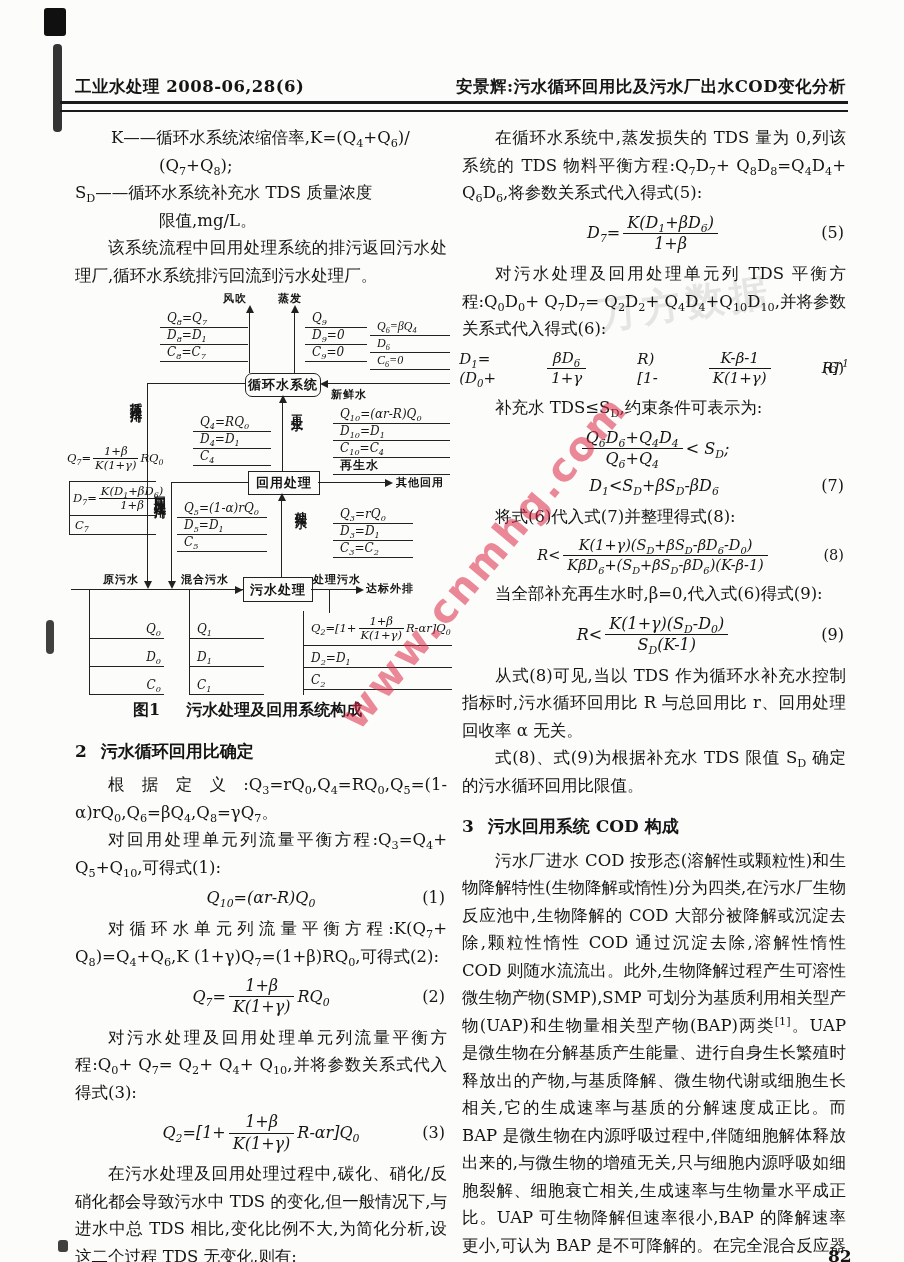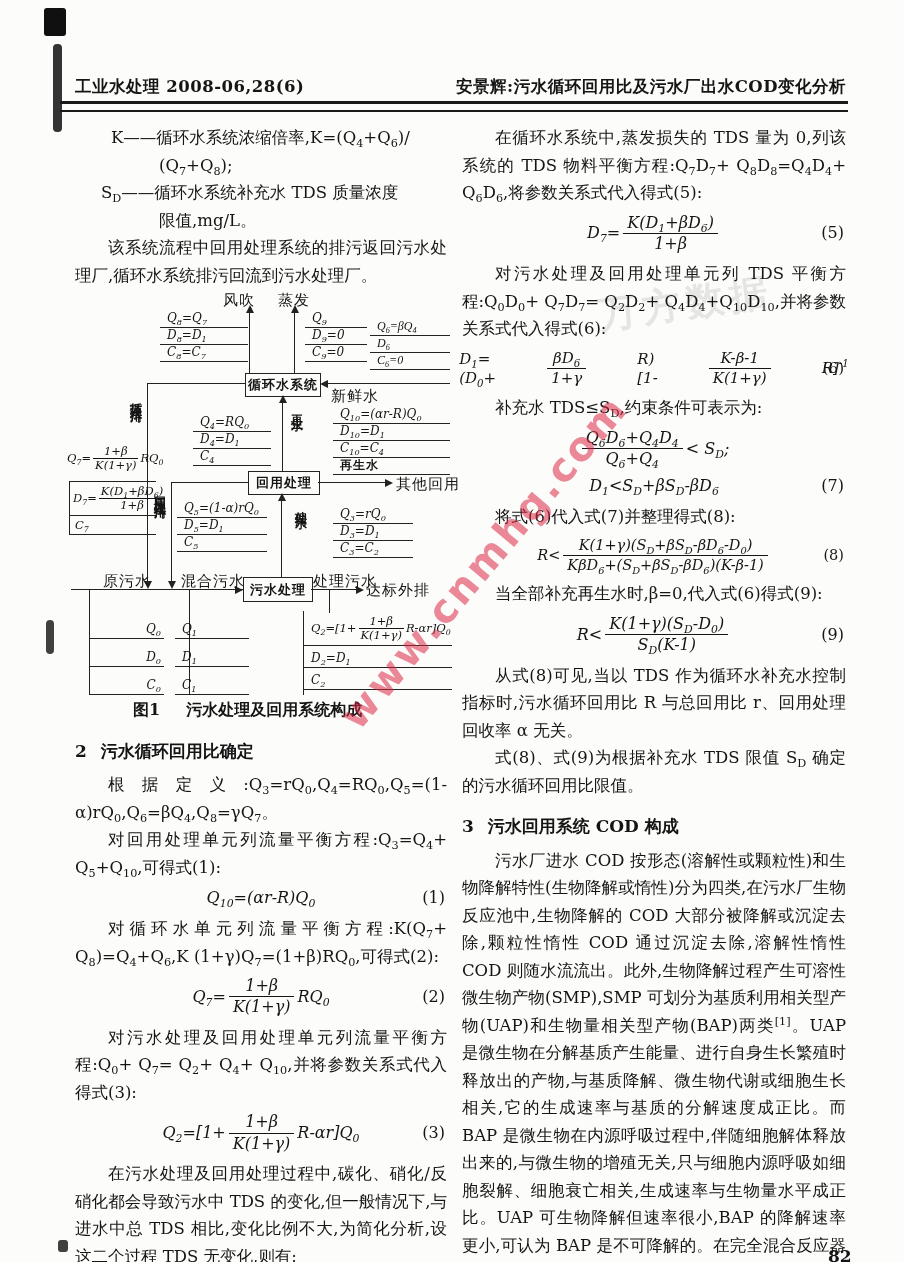--- a/index.html
+++ b/index.html
@@ -29,21 +29,21 @@
   .eq .no{position:absolute;right:2px;font-style:normal;}
   .frac{display:inline-block;vertical-align:middle;text-align:center;margin:0 3px;}
   .frac .fn{display:block;border-bottom:1.3px solid #151515;padding:0 4px 1px 4px;line-height:1.15;}
   .frac .fd{display:block;padding:1px 4px 0 4px;line-height:1.15;}
   
   .fig{position:absolute;left:65px;top:293px;width:385px;height:405px;font-size:12px;}
   .fig .hl{position:absolute;height:1.4px;background:#222;}
   .fig .vl{position:absolute;width:1.4px;background:#222;}
   .fbox{position:absolute;border:1.6px solid #222;background:#fcfcfa;display:flex;align-items:center;
         justify-content:center;font-weight:700;font-size:13px;letter-spacing:1px;white-space:nowrap;}
-  .flab{position:absolute;font-weight:400;font-size:15px;white-space:nowrap;letter-spacing:1px;}
+  .flab{position:absolute;font-weight:700;font-size:11px;white-space:nowrap;letter-spacing:1px;}
   .vtext{position:absolute;writing-mode:vertical-rl;text-orientation:upright;font-weight:600;
          font-size:12px;letter-spacing:2px;white-space:nowrap;}
   .mt{position:absolute;}
   .mt .r{font-size:12px;font-style:italic;line-height:13px;padding:1px 3px 2px 7px;
          border-bottom:1.2px solid #222;white-space:nowrap;}
   .mt .r.cn{font-style:normal;font-weight:600;letter-spacing:1px;}
   .fig .frac{margin:0 2px;}
   .fig .frac .fn{padding:0 2px 0 2px;border-bottom:1px solid #151515;}
   .fig .frac .fd{padding:0 2px;}
   .fform{position:absolute;font-style:italic;font-size:11.5px;white-space:nowrap;}
@@ -73,21 +73,21 @@
 
 <div class="hdr hdr-l">工业水处理 2008-06,28(6)</div>
 <div class="hdr hdr-r">安景辉:污水循环回用比及污水厂出水COD变化分析</div>
 <div class="rule"></div>
 
 <div class="wm-gray">万方数据</div>
 
 <div class="col col-l">
   <div class="defline" style="margin-left:36px;">K——循环水系统浓缩倍率,K=(Q<sub>4</sub>+Q<sub>6</sub>)/</div>
   <div class="defline" style="margin-left:84px;">(Q<sub>7</sub>+Q<sub>8</sub>);</div>
-  <div class="defline" style="margin-left:26px;">S<sub>D</sub>——循环水系统补充水 TDS 质量浓度</div>
+  <div class="defline" style="">S<sub>D</sub>——循环水系统补充水 TDS 质量浓度</div>
   <div class="defline" style="margin-left:84px;">限值,mg/L。</div>
   <p class="para">该系统流程中回用处理系统的排污返回污水处理厂,循环水系统排污回流到污水处理厂。</p>
 
   <div class="fig-spacer"></div>
 
   <div class="figcap">
     <span>图1</span>
     <span>污水处理及回用系统构成</span>
   </div>
 
@@ -144,21 +144,21 @@
     <div class="r">Q<sub>9</sub></div>
     <div class="r">D<sub>9</sub>=0</div>
     <div class="r">C<sub>9</sub>=0</div>
   </div>
   <div class="mt" style="left:305px;top:26px;width:80px;font-family:Liberation Serif, serif;">
     <div class="r">Q<sub>6</sub>=βQ<sub>4</sub></div>
     <div class="r">D<sub>6</sub></div>
     <div class="r">C<sub>6</sub>=0</div>
   </div>
 
-  <div class="fbox" style="left:180px;top:80px;width:74px;height:22px;">循环水系统</div>
+  <div class="fbox" style="left:180px;top:80px;width:74px;height:22px;border-radius:7px;">循环水系统</div>
 
   <div class="hl" style="left:258px;top:90px;width:127px;"></div>
   <div class="ah lt" style="left:255px;top:87px;"></div>
   <div class="flab" style="left:266px;top:94px;">新鲜水</div>
 
   <div class="hl" style="left:82px;top:90px;width:98px;"></div>
   <div class="vl" style="left:82px;top:90px;height:198px;"></div>
   <div class="ah dn" style="left:79px;top:288px;"></div>
   <div class="vtext" style="left:62px;top:100px;">循环水排污</div>
 
@@ -230,21 +230,21 @@
 
   <div class="vl" style="left:264px;top:296px;height:24px;"></div>
 
   <div class="vl" style="left:24px;top:296px;height:106px;"></div>
   <div class="mt" style="left:25px;top:320px;width:74px;text-align:right;">
     <div class="r" style="padding-top:10px;">Q<sub>0</sub></div>
     <div class="r" style="padding-top:12px;">D<sub>0</sub></div>
     <div class="r" style="padding-top:12px;">C<sub>0</sub></div>
   </div>
   <div class="vl" style="left:124px;top:296px;height:106px;"></div>
-  <div class="mt" style="left:110px;top:320px;width:74px;">
+  <div class="mt" style="left:125px;top:320px;width:74px;">
     <div class="r" style="padding-top:10px;">Q<sub>1</sub></div>
     <div class="r" style="padding-top:12px;">D<sub>1</sub></div>
     <div class="r" style="padding-top:12px;">C<sub>1</sub></div>
   </div>
   <div class="vl" style="left:238px;top:318px;height:84px;"></div>
   <div class="mt" style="left:239px;top:320px;width:148px;">
     <div class="r" style="padding-top:2px;padding-bottom:3px;">
       <span class="fform" style="position:static;">
         <span>Q<sub>2</sub>=[1+</span><span class="frac"><span class="fn">1+β</span><span class="fd">K(1+γ)</span></span><span>R-αr]Q<sub>0</sub></span>
       </span>

